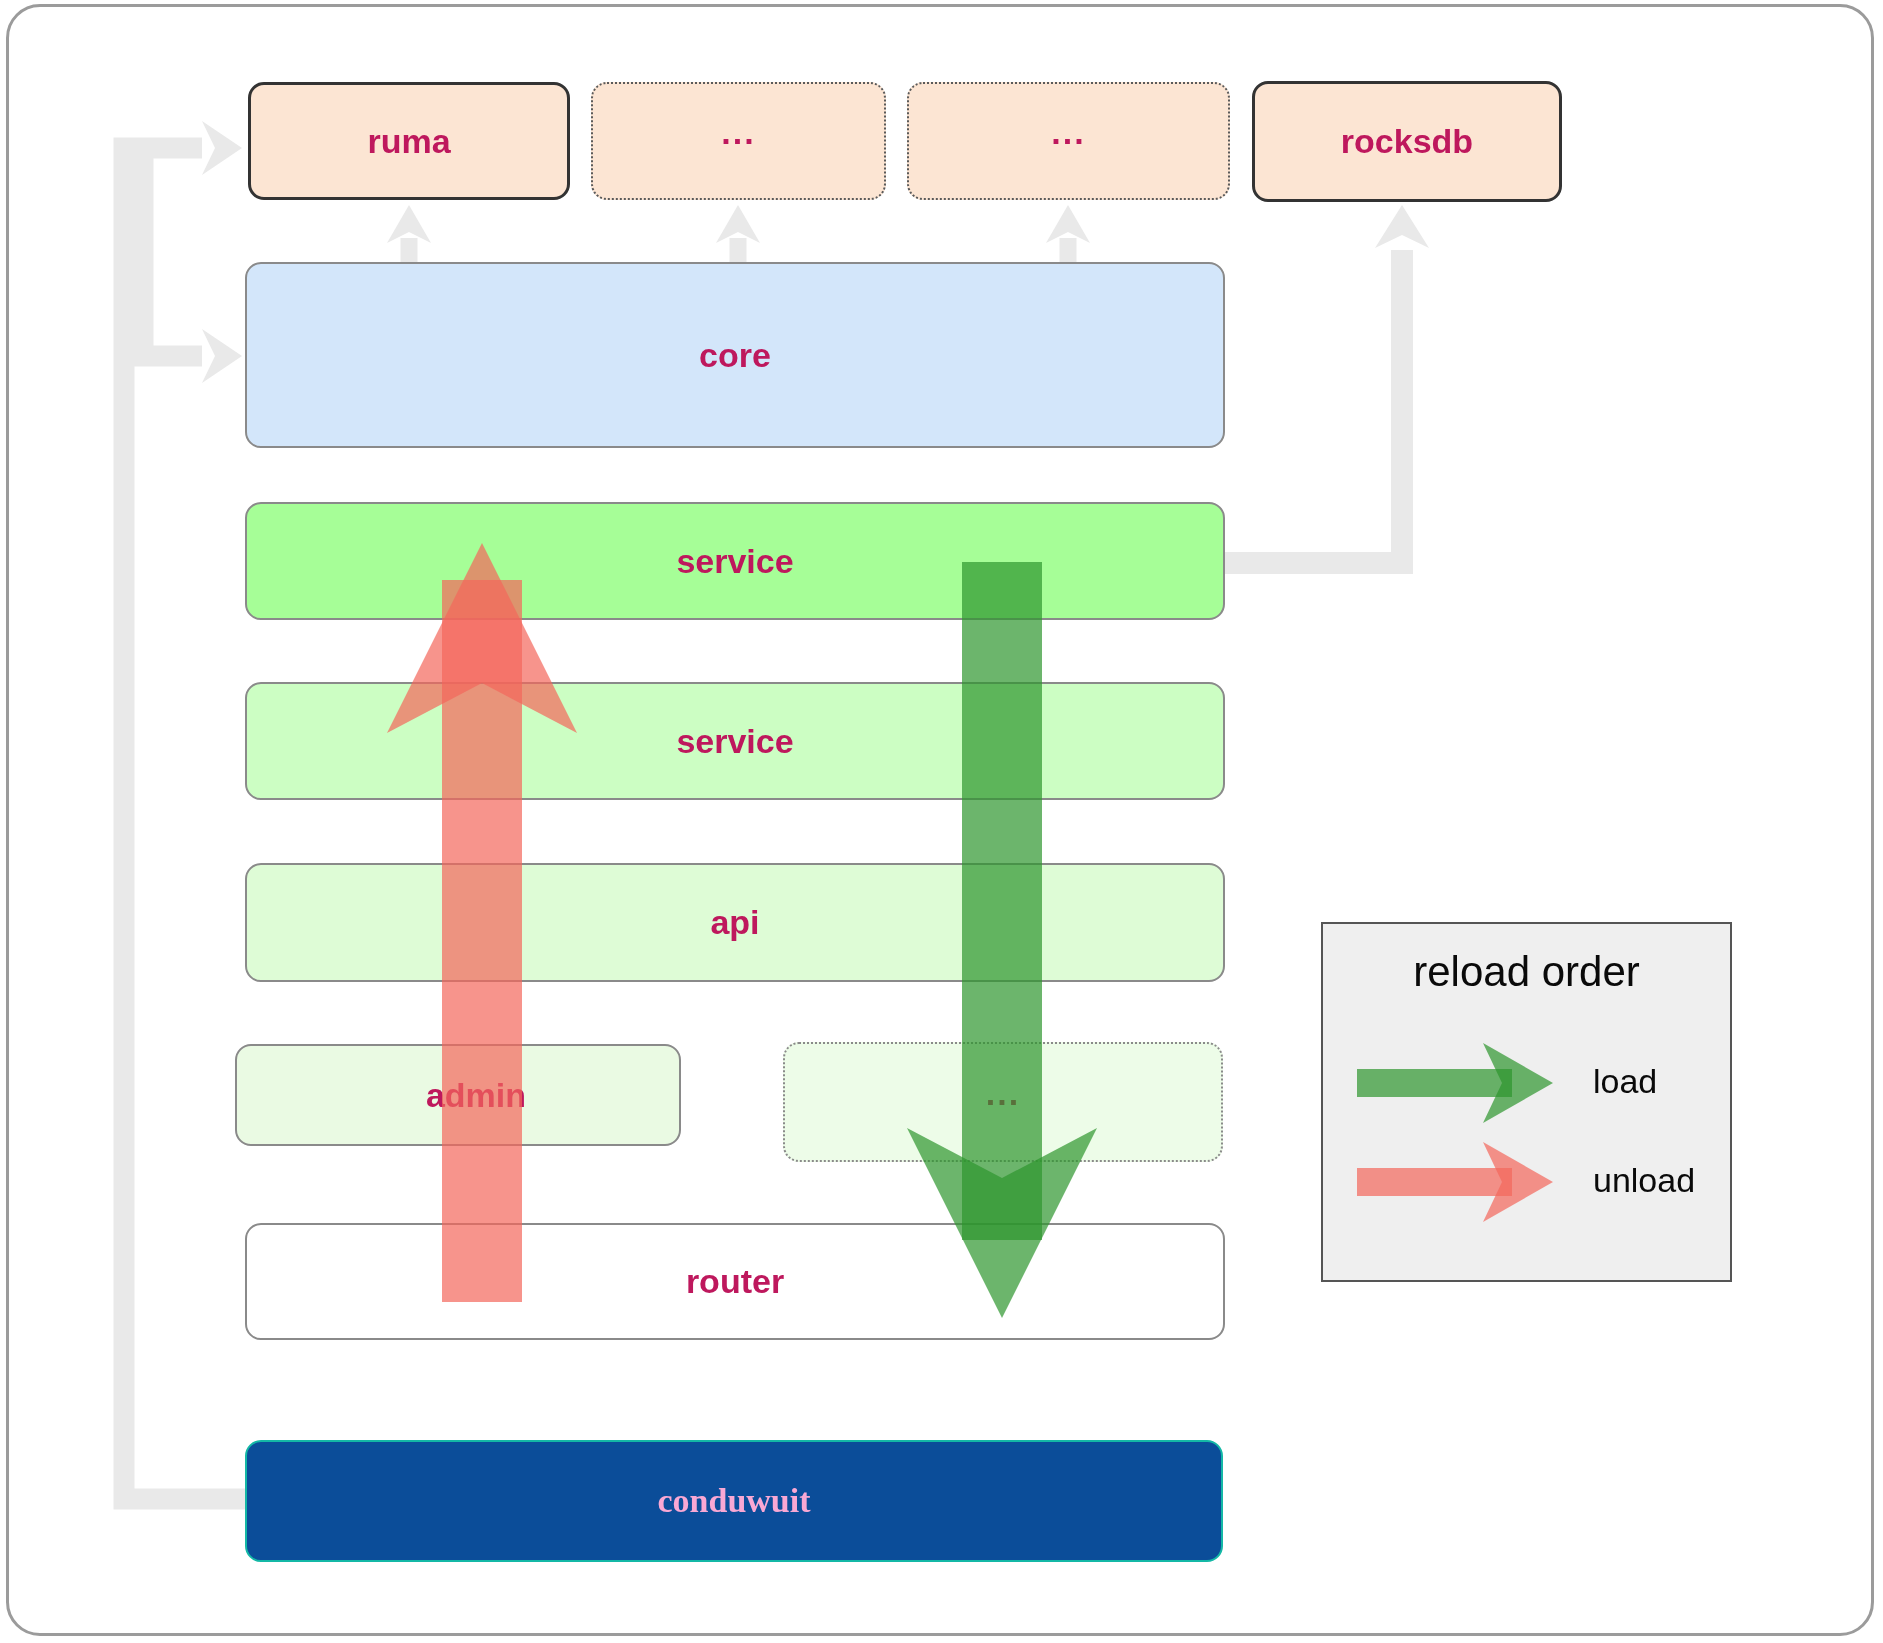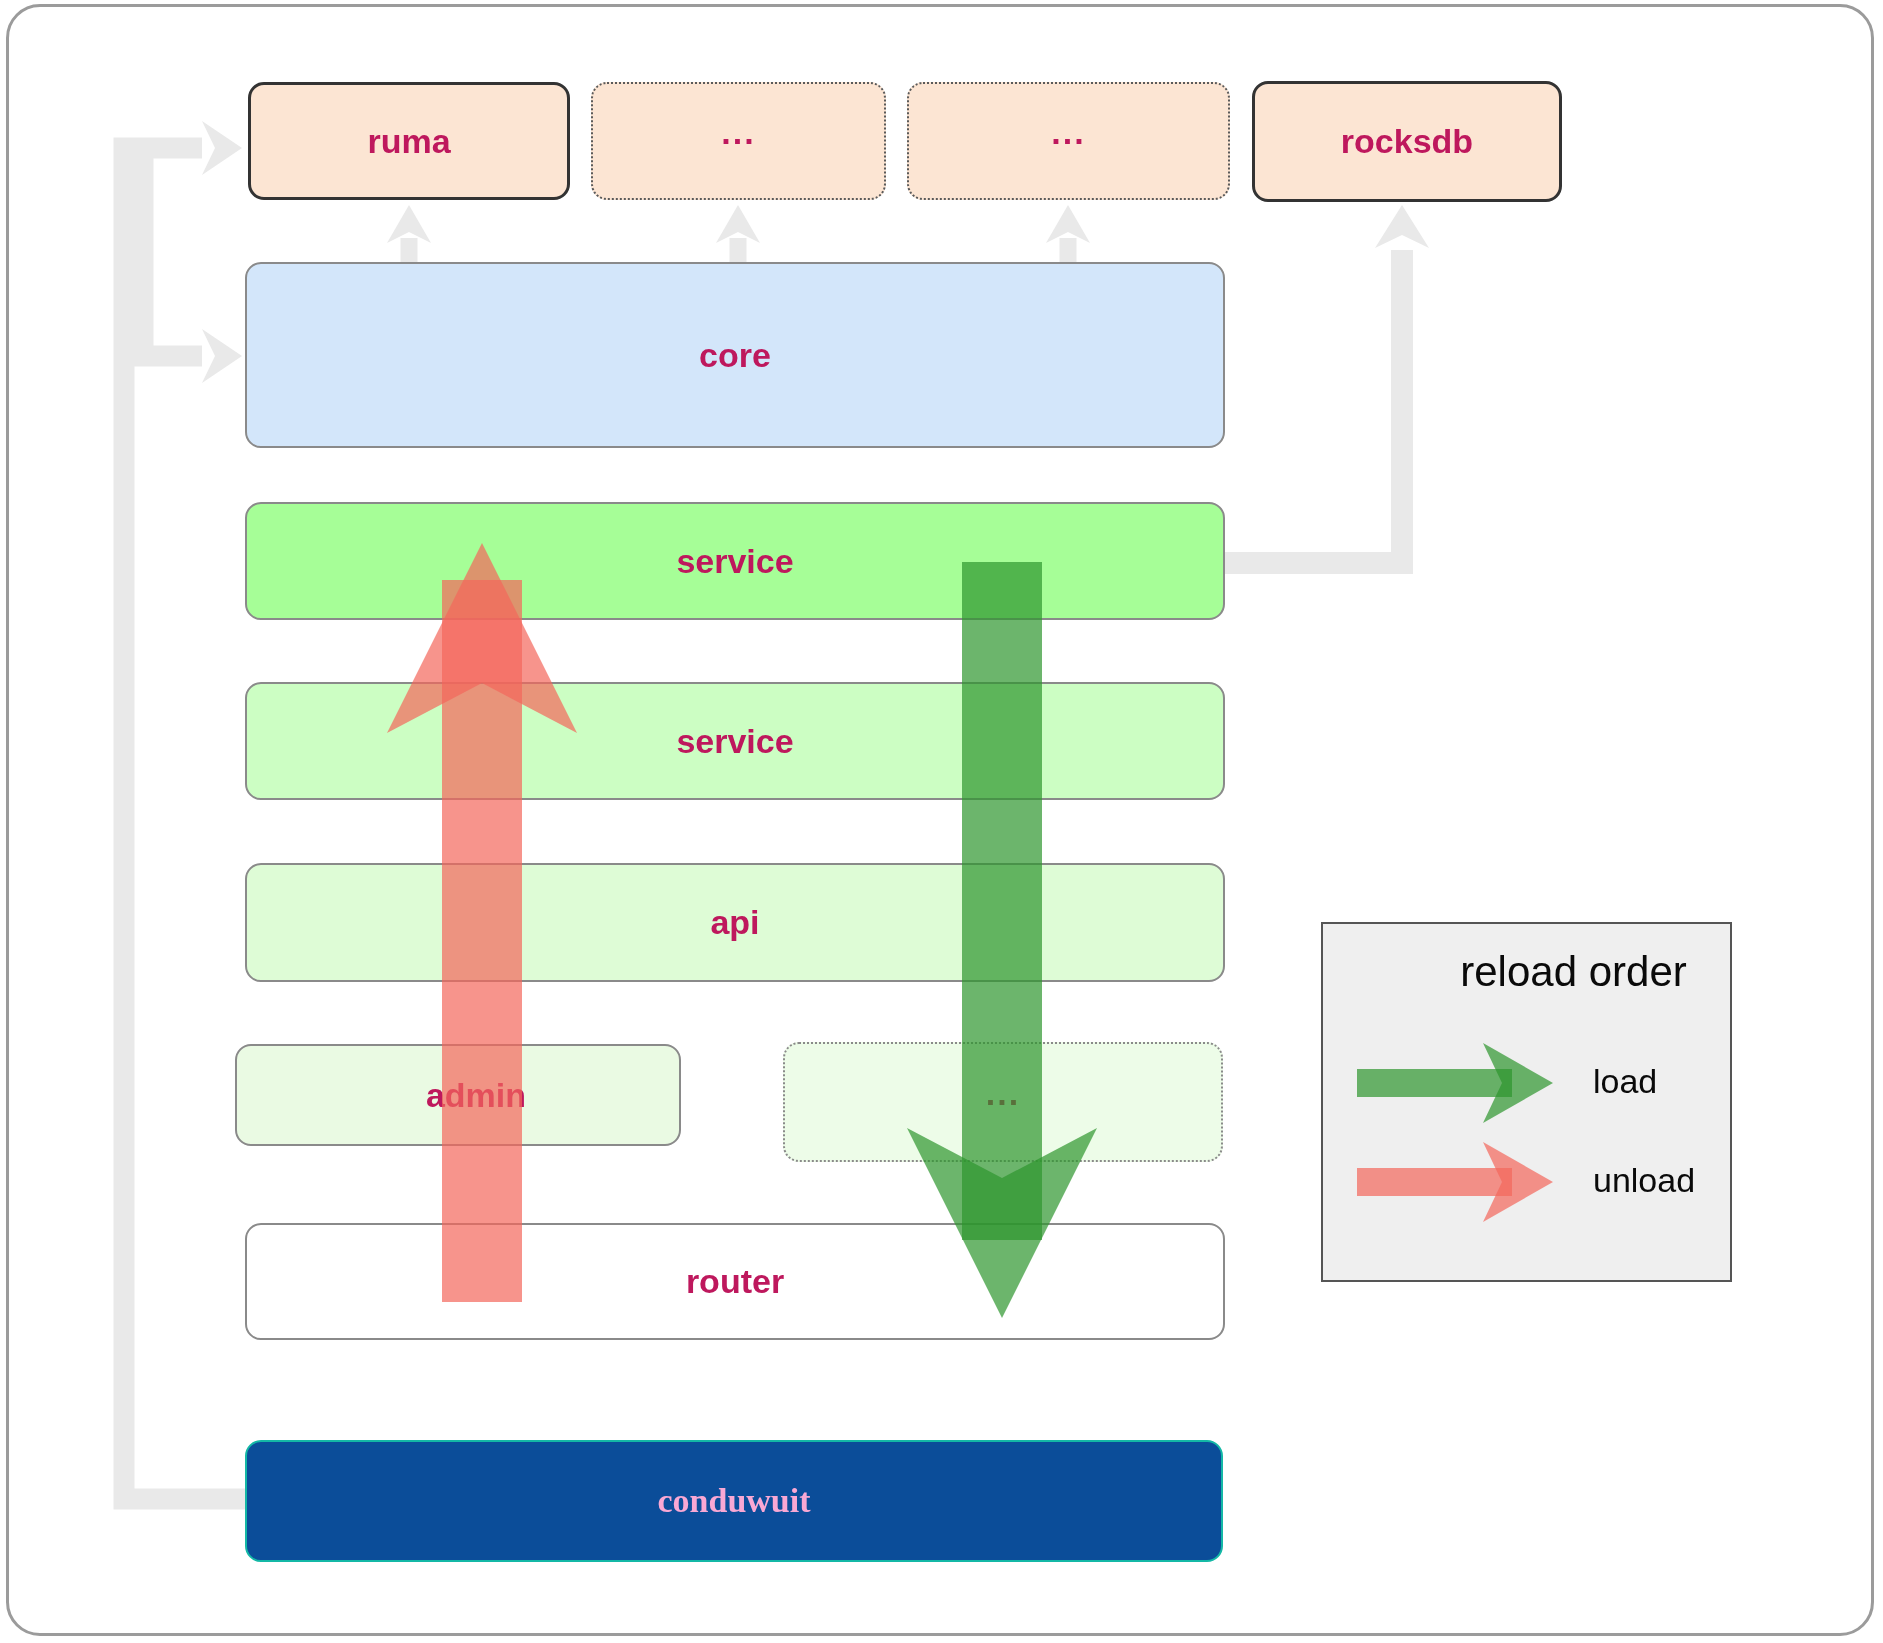--- a/index.html
+++ b/index.html
@@ -14,21 +14,21 @@
        box-sizing:border-box;border-radius:16px;z-index:1;
        font-size:34px;font-weight:600;color:#be185d;}
   .b-solid-dark{border:3px solid #333333;}
   .b-dotted{border:2px dotted #5a5a5a;}
   .b-gray{border:2px solid #8a8a8a;}
   .dots-label{transform:translateY(-9px);font-weight:700;letter-spacing:2px;}
   .conduwuit{border:2px solid #14b8a6;color:#f9a8d4;font-family:Liberation Serif, serif;}
   .legend-box{position:absolute;left:1321px;top:922px;width:411px;height:360px;
        background:#efefef;border:2px solid #555555;box-sizing:border-box;z-index:1;}
   .legend-title{position:absolute;left:1321px;top:948px;width:411px;text-align:center;
-       font-size:42px;font-weight:400;color:#0a0a0a;z-index:2;margin-left:47px;}
+       font-size:42px;font-weight:400;color:#0a0a0a;z-index:2;}
   .legend-item-label{position:absolute;font-size:34px;font-weight:400;color:#0a0a0a;z-index:2;}
   .lbl-load{left:1593px;top:1062px;}
   .lbl-unload{left:1593px;top:1161px;}
 </style>
 </head>
 <body>
 
 <div id="stage">
 
   <div class="outer-frame"></div>

